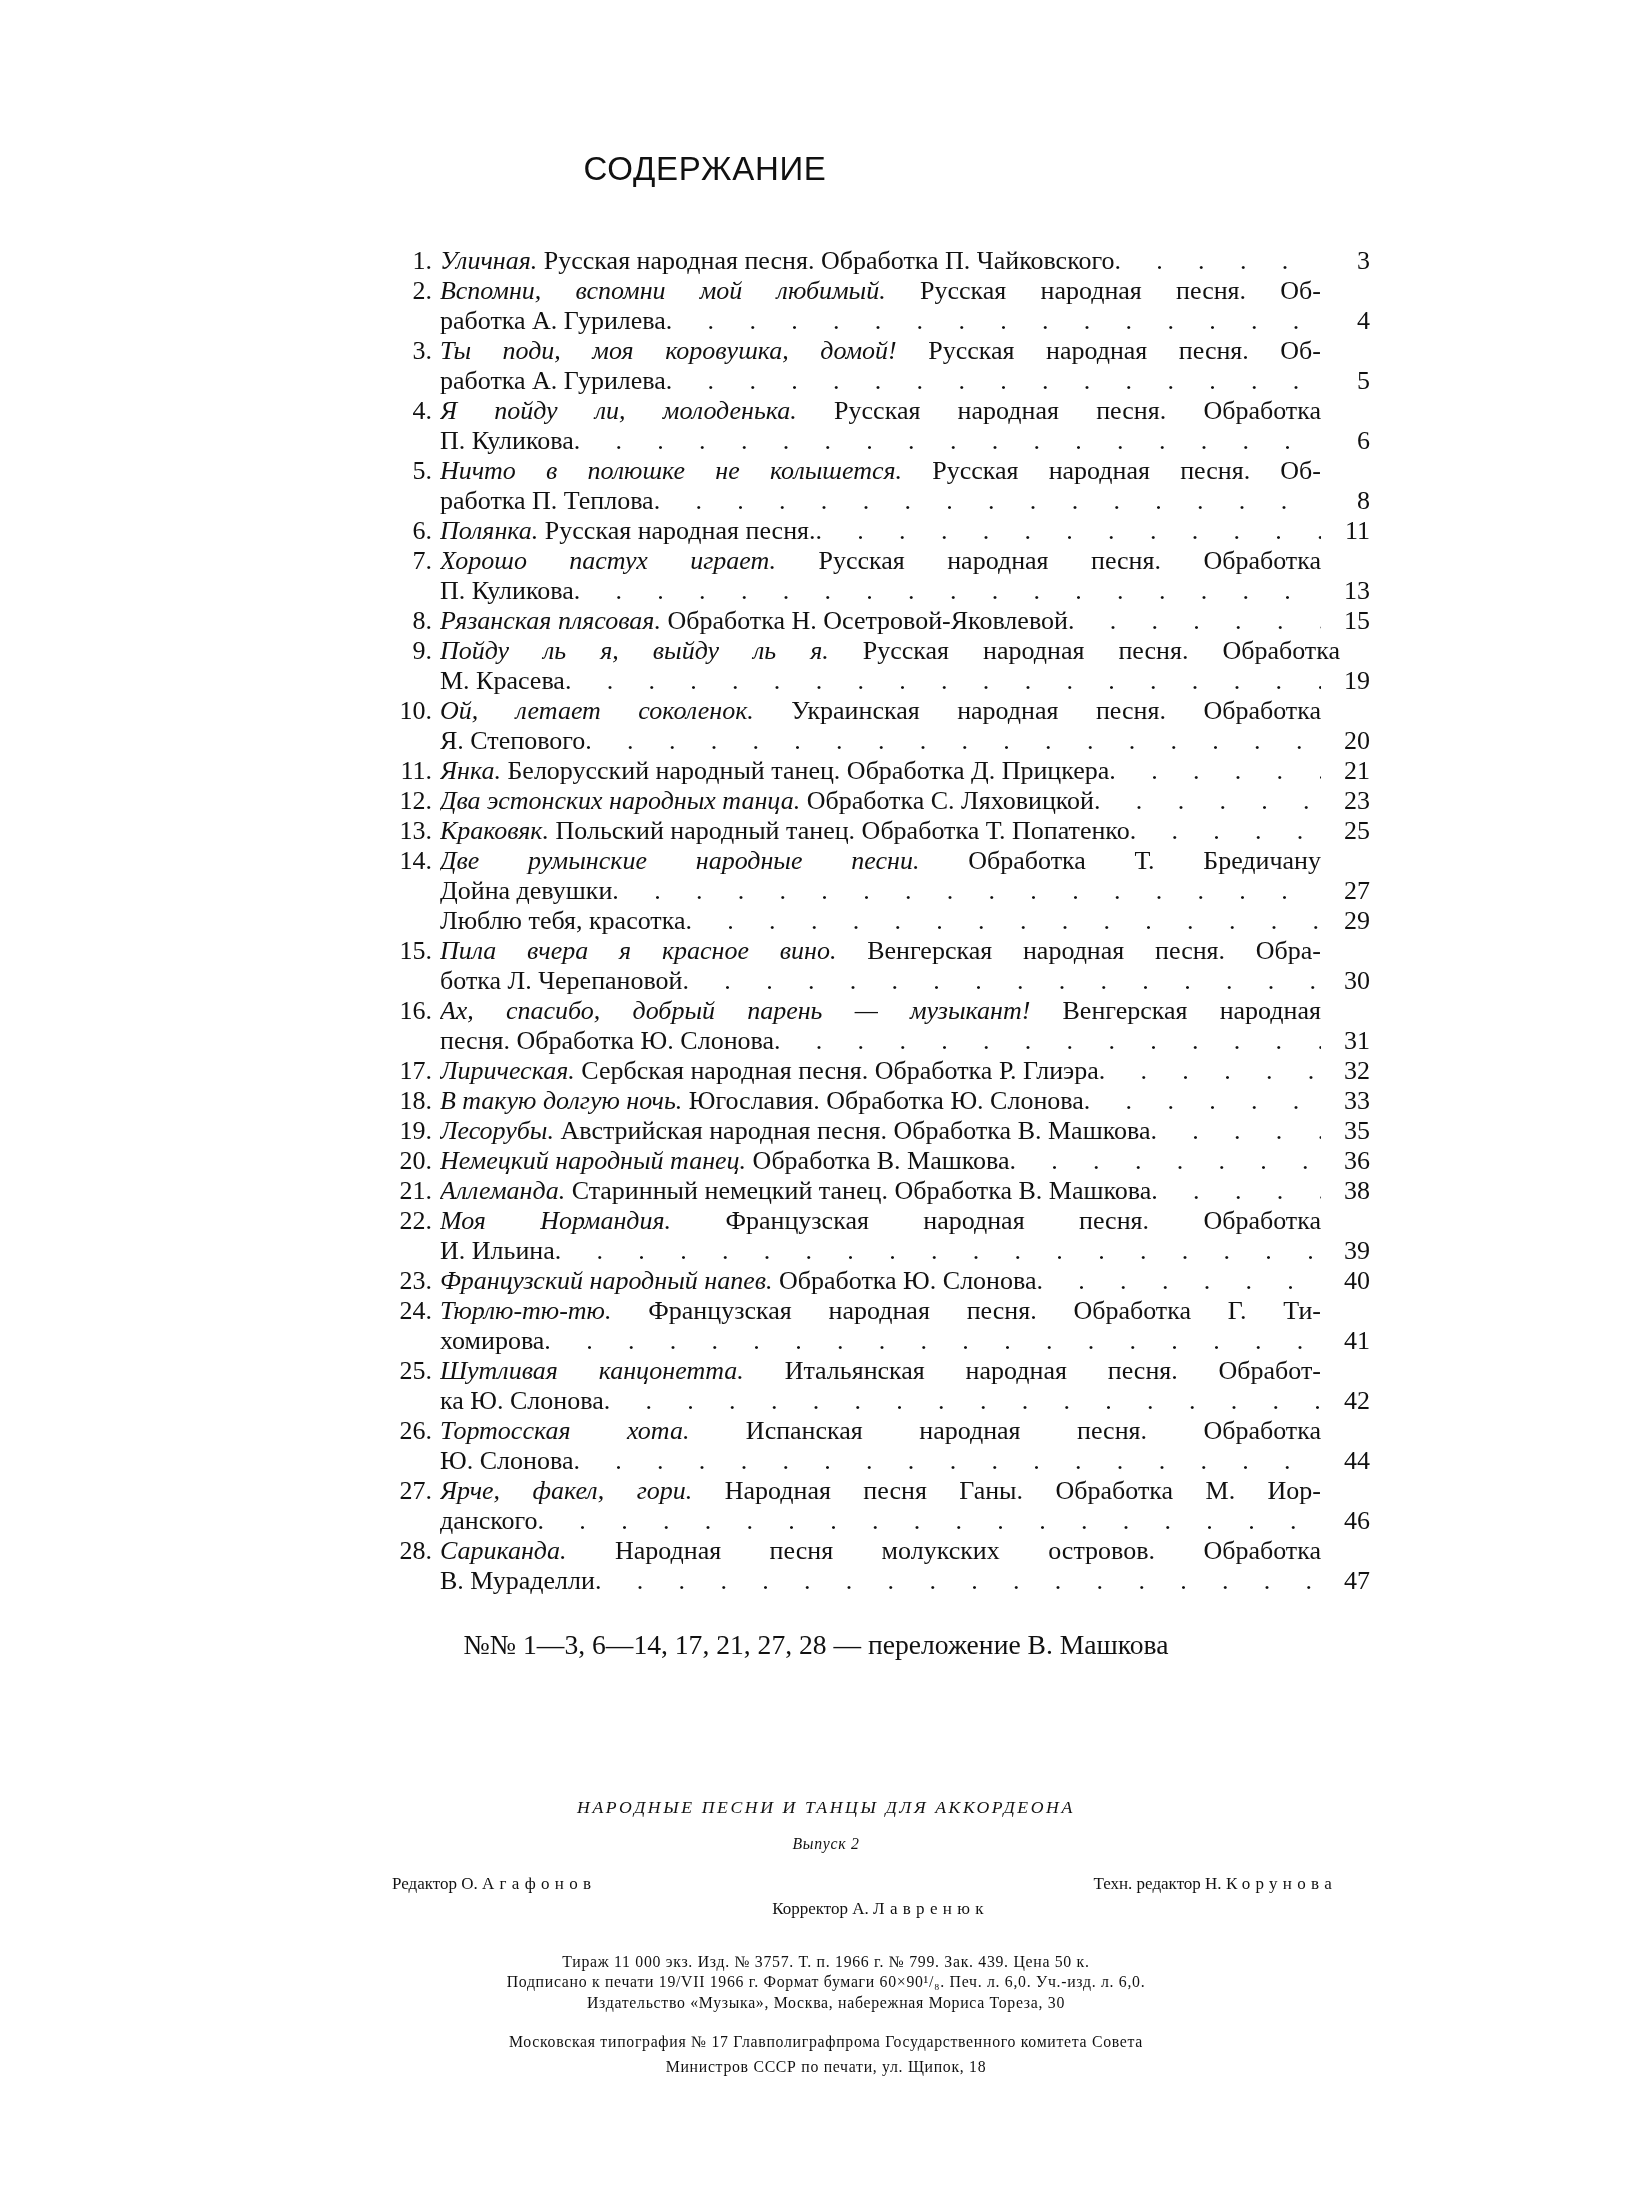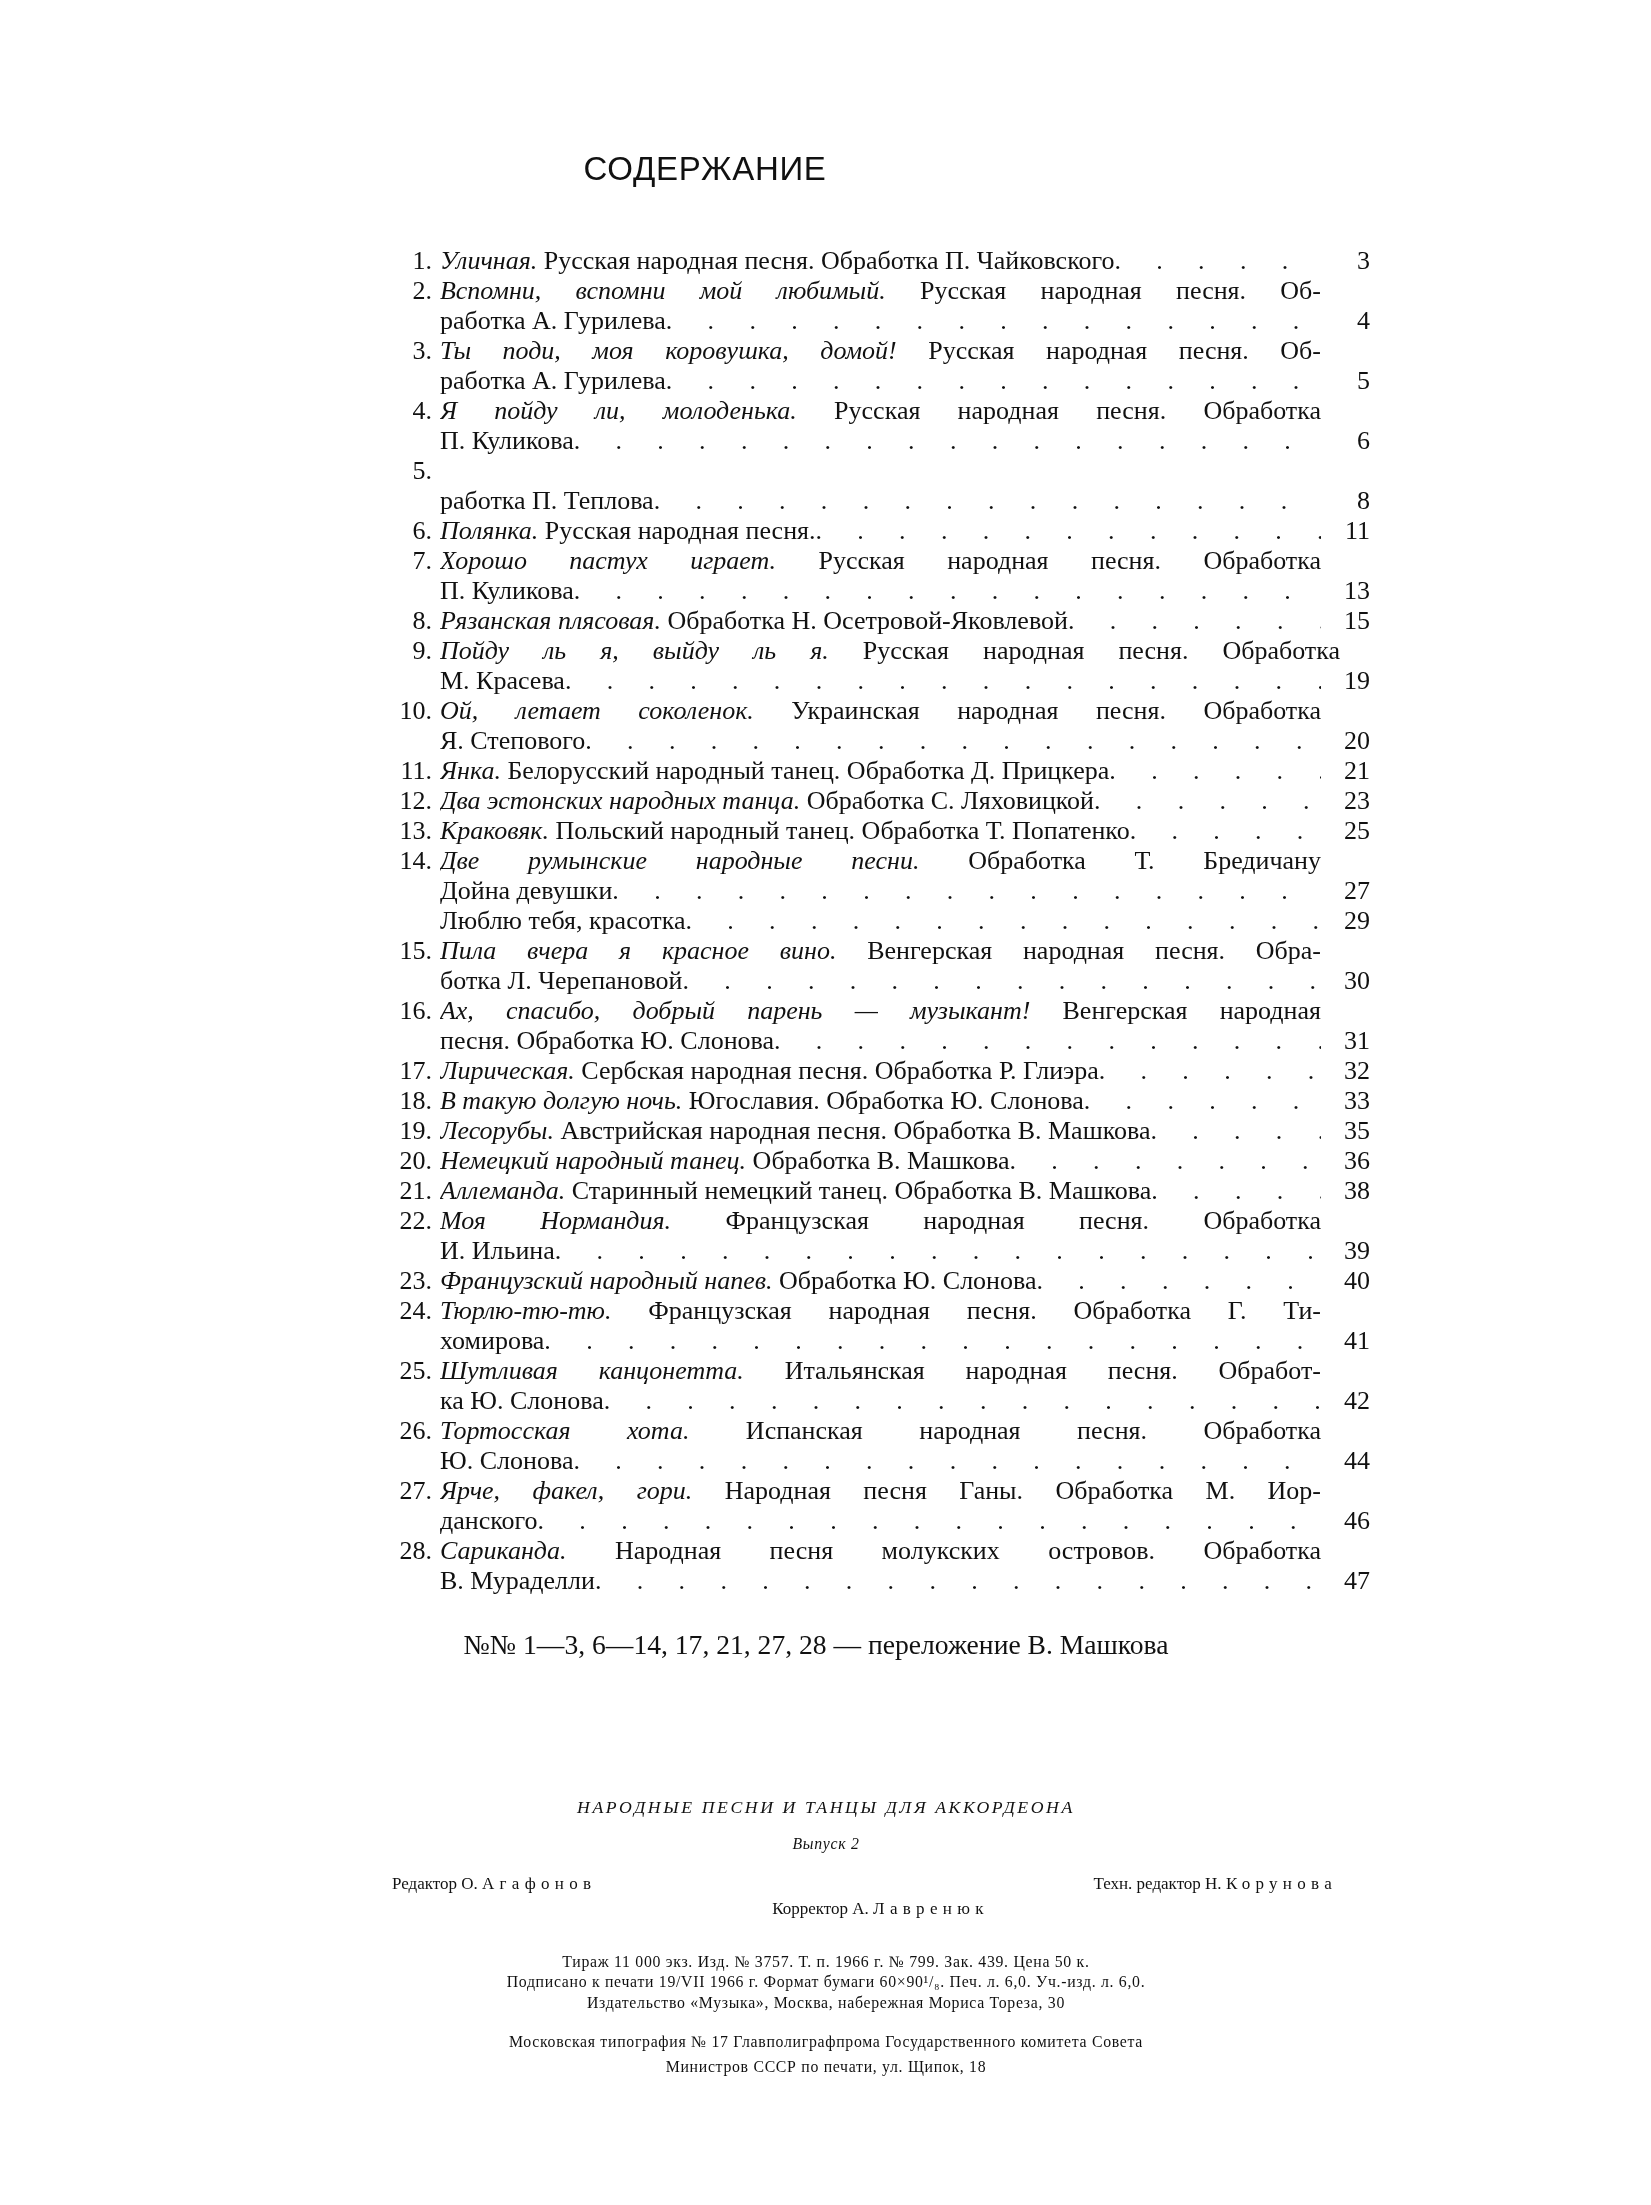--- a/index.html
+++ b/index.html
@@ -79,20 +79,21 @@
       <span class="txt" style="margin-right: 49px;"><i>Я пойду ли, молоденька.</i><span> Русская народная песня. Обработка</span></span>
     </div>
     <div class="line">
       <span class="indent"></span>
       <span class="txt nojust" style="flex: 0 0 auto;"><span>П. Куликова</span></span>
       <span class="dots">. . . . . . . . . . . . . . . . . . . . . . . . . . . . . . . . . . . . . .</span>
       <span class="page">6</span>
     </div>
     <div class="line">
       <span class="num">5.</span>
+      <span class="txt" style="margin-right: 49px;"><i>Ничто в полюшке не колышется.</i><span> Русская народная песня. Об-</span></span>
     </div>
     <div class="line">
       <span class="indent"></span>
       <span class="txt nojust" style="flex: 0 0 auto;"><span>работка П. Теплова</span></span>
       <span class="dots">. . . . . . . . . . . . . . . . . . . . . . . . . . . . . . . . . . . . . .</span>
       <span class="page">8</span>
     </div>
     <div class="line">
       <span class="num">6.</span>
       <span class="txt nojust" style="flex: 0 0 auto;"><i>Полянка.</i><span> Русская народная песня.</span></span>

